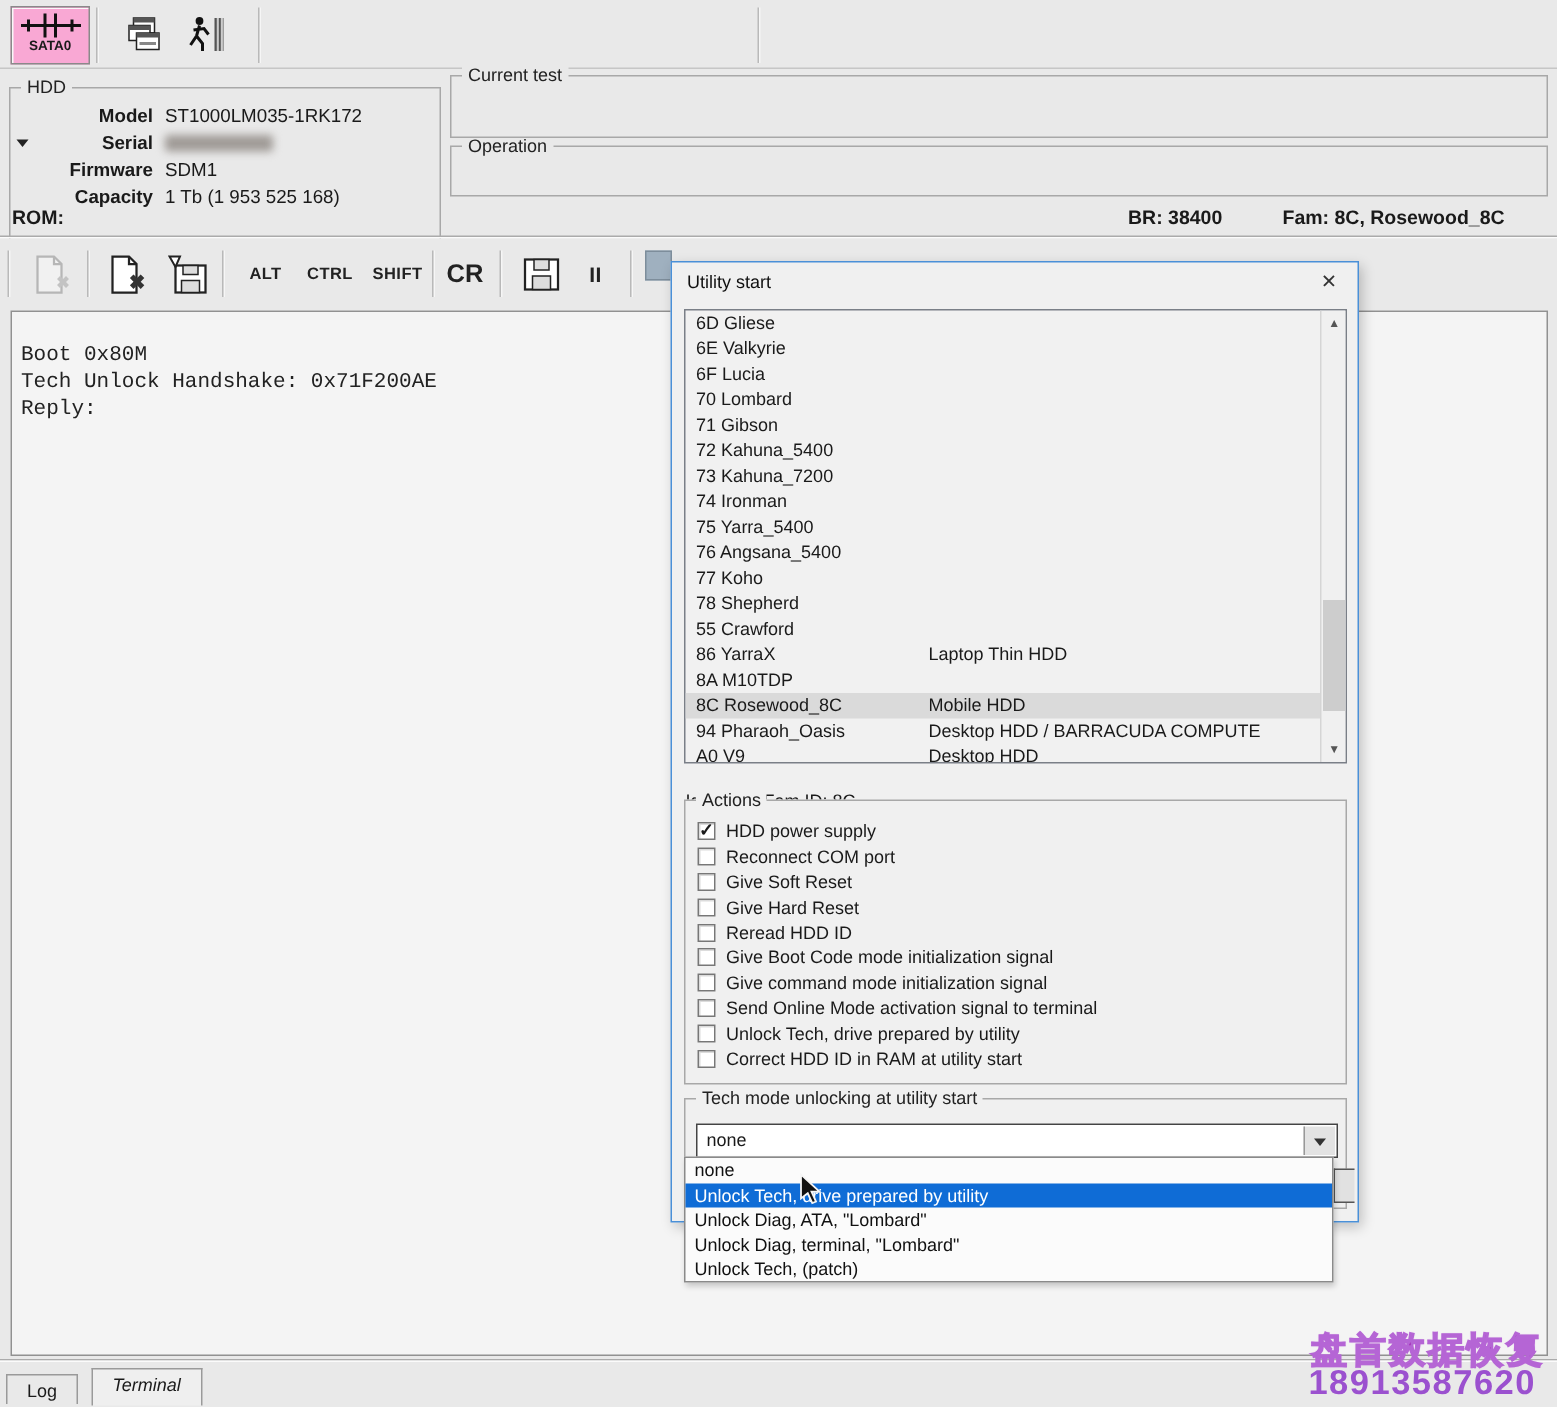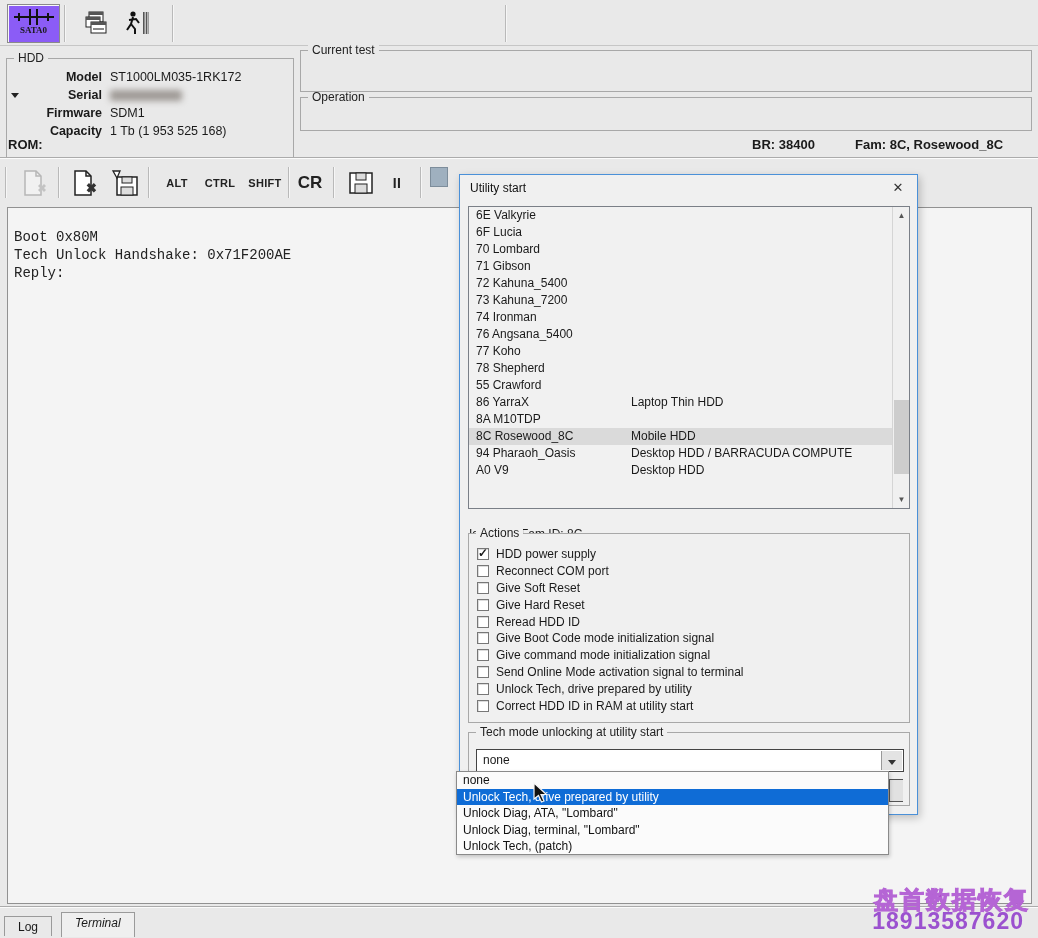--- a/index.html
+++ b/index.html
@@ -8,22 +8,22 @@
     position:relative; width:1038px; height:938px;
     background:#e9e9e9; overflow:hidden;
     font-family:"Liberation Sans", sans-serif; color:#1a1a1a;
   }
   .abs { position:absolute; }
 
   
   .toolbar-top { position:absolute; left:0; top:0; width:1038px; height:46px;
     border-bottom:1px solid #c6c6c6; background:#e9e9e9; }
   .btn-sata { position:absolute; left:7px; top:4px; width:53px; height:39px;
-    border:1px solid #8a8a8a; background:#8b5cf6; text-align:center; cursor:pointer;
-    box-shadow:inset 1px 1px 0 #f8f8f8;font-family:Liberation Serif, serif; }
+    border:1px solid #8a8a8a; background:#f9a8d4; text-align:center; cursor:pointer;
+    box-shadow:inset 1px 1px 0 #f8f8f8; }
   .btn-sata .lbl { display:block; font-size:9px; font-weight:bold; margin-top:-2px; letter-spacing:0; }
   .vsep { position:absolute; top:5px; width:2px; height:37px;
     border-left:1px solid #b9b9b9; border-right:1px solid #f6f6f6; }
   .tool-btn { position:absolute; top:8px; width:32px; height:30px; display:flex;
     align-items:center; justify-content:center; cursor:pointer; }
 
   
   .groupbox { position:absolute; border:1px solid #a8a8a8; }
   .groupbox .legend { position:absolute; top:-8px; left:7px; background:#e9e9e9;
     padding:0 4px; font-size:12px; color:#222; line-height:14px; }
@@ -68,21 +68,21 @@
 
   
   .wm1 { position:absolute; right:8px; top:884px; font-size:24px; letter-spacing:2px;
     font-family:sans-serif; color:#a21caf; -webkit-text-stroke:1px #b565d5;
     text-shadow:0 0 1px #b565d5; z-index:5; font-weight:bold; }
   .wm2 { position:absolute; right:14px; top:908px; font-size:23px; font-weight:bold;
     color:#9b51cf; z-index:5; letter-spacing:1px; }
 
   
   .dialog { position:absolute; left:447px; top:174px; width:459px; height:641px;
-    background:#f0f0f0; border:1px solid #4a90d8; box-shadow:2px 3px 8px rgba(0,0,0,.22); z-index:10;margin-left:12px; }
+    background:#f0f0f0; border:1px solid #4a90d8; box-shadow:2px 3px 8px rgba(0,0,0,.22); z-index:10; }
   .dlg-title { position:absolute; left:10px; top:6px; font-size:12px; color:#111; }
   .dlg-close { position:absolute; right:4px; top:2px; width:30px; height:22px;
     text-align:center; line-height:22px; font-size:13px; color:#333; cursor:pointer; }
 
   .flist { position:absolute; left:8px; top:31px; width:442px; height:303px;
     background:#f1f1f1; border:1px solid #7a7f87; overflow:hidden; }
   .lrow { position:relative; height:17px; line-height:17px; font-size:12px; padding-left:7px;
     white-space:nowrap; cursor:default; }
   .lrow .desc { position:absolute; left:162px; top:0; }
   .lrow.hl { background:#dadada; }
@@ -270,27 +270,29 @@
 
   <div class="wm1">盘首数据恢复</div>
   <div class="wm2">18913587620</div>
 
   <div class="dialog">
     <div class="dlg-title">Utility start</div>
     <div class="dlg-close">✕</div>
 
     <div class="flist">
       <div style="width:424px">
+        <div class="lrow"><span>6D Gliese</span><span class="desc"></span></div>
         <div class="lrow"><span>6E Valkyrie</span><span class="desc"></span></div>
         <div class="lrow"><span>6F Lucia</span><span class="desc"></span></div>
         <div class="lrow"><span>70 Lombard</span><span class="desc"></span></div>
         <div class="lrow"><span>71 Gibson</span><span class="desc"></span></div>
         <div class="lrow"><span>72 Kahuna_5400</span><span class="desc"></span></div>
         <div class="lrow"><span>73 Kahuna_7200</span><span class="desc"></span></div>
         <div class="lrow"><span>74 Ironman</span><span class="desc"></span></div>
+        <div class="lrow"><span>75 Yarra_5400</span><span class="desc"></span></div>
         <div class="lrow"><span>76 Angsana_5400</span><span class="desc"></span></div>
         <div class="lrow"><span>77 Koho</span><span class="desc"></span></div>
         <div class="lrow"><span>78 Shepherd</span><span class="desc"></span></div>
         <div class="lrow"><span>55 Crawford</span><span class="desc"></span></div>
         <div class="lrow"><span>86 YarraX</span><span class="desc">Laptop Thin HDD</span></div>
         <div class="lrow"><span>8A M10TDP</span><span class="desc"></span></div>
         <div class="lrow hl"><span>8C Rosewood_8C</span><span class="desc">Mobile HDD</span></div>
         <div class="lrow"><span>94 Pharaoh_Oasis</span><span class="desc">Desktop HDD / BARRACUDA COMPUTE</span></div>
         <div class="lrow"><span>A0 V9</span><span class="desc">Desktop HDD</span></div>
       </div>

